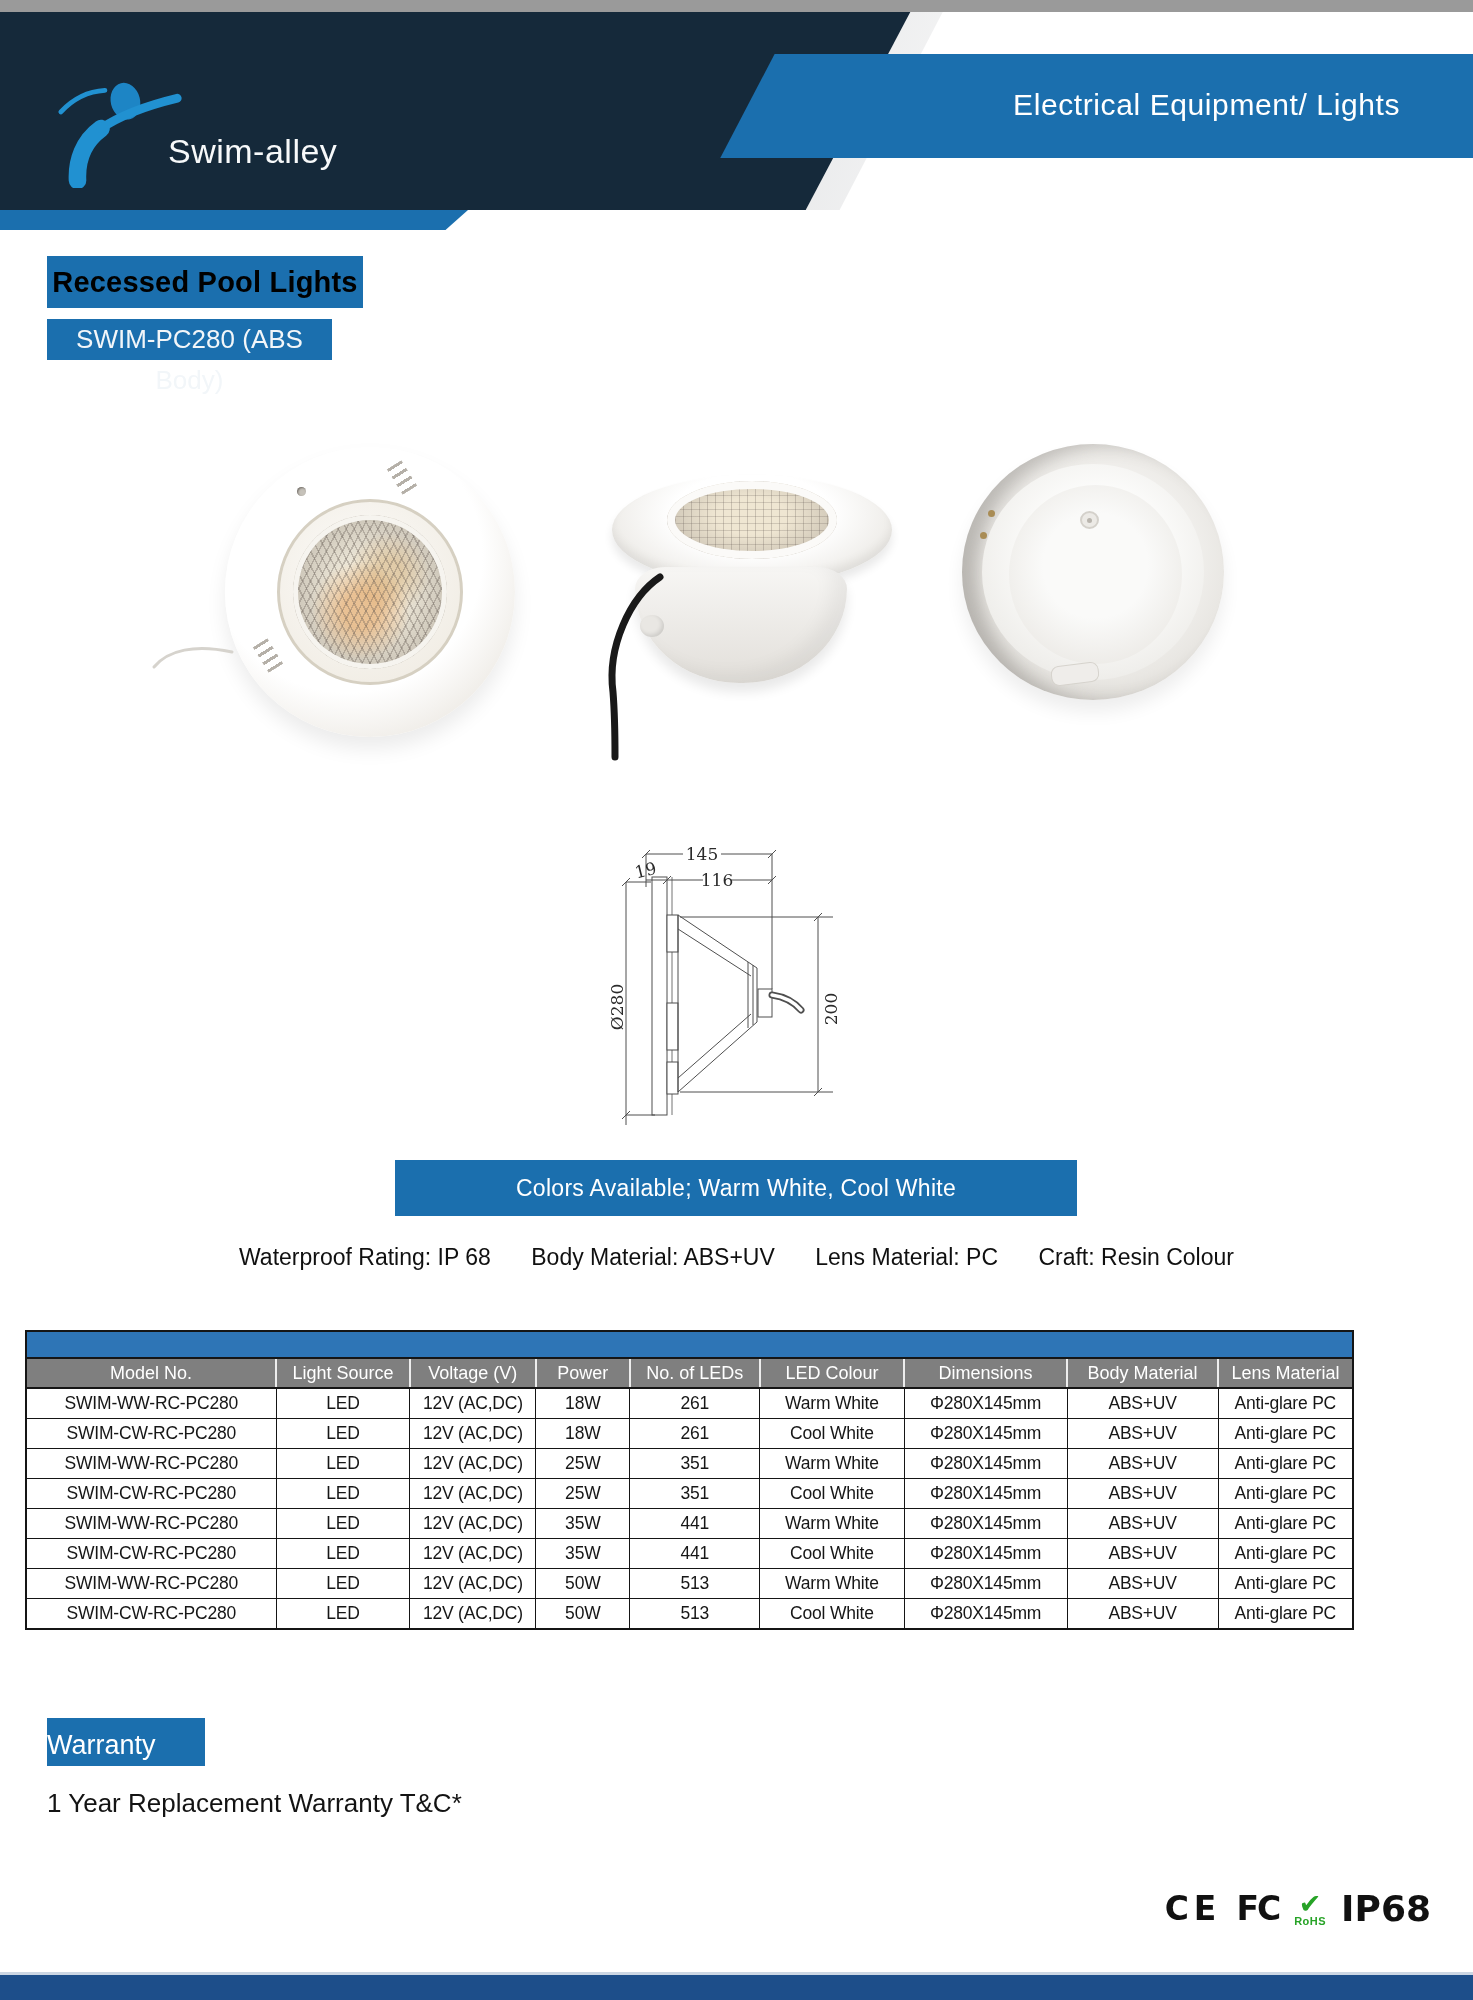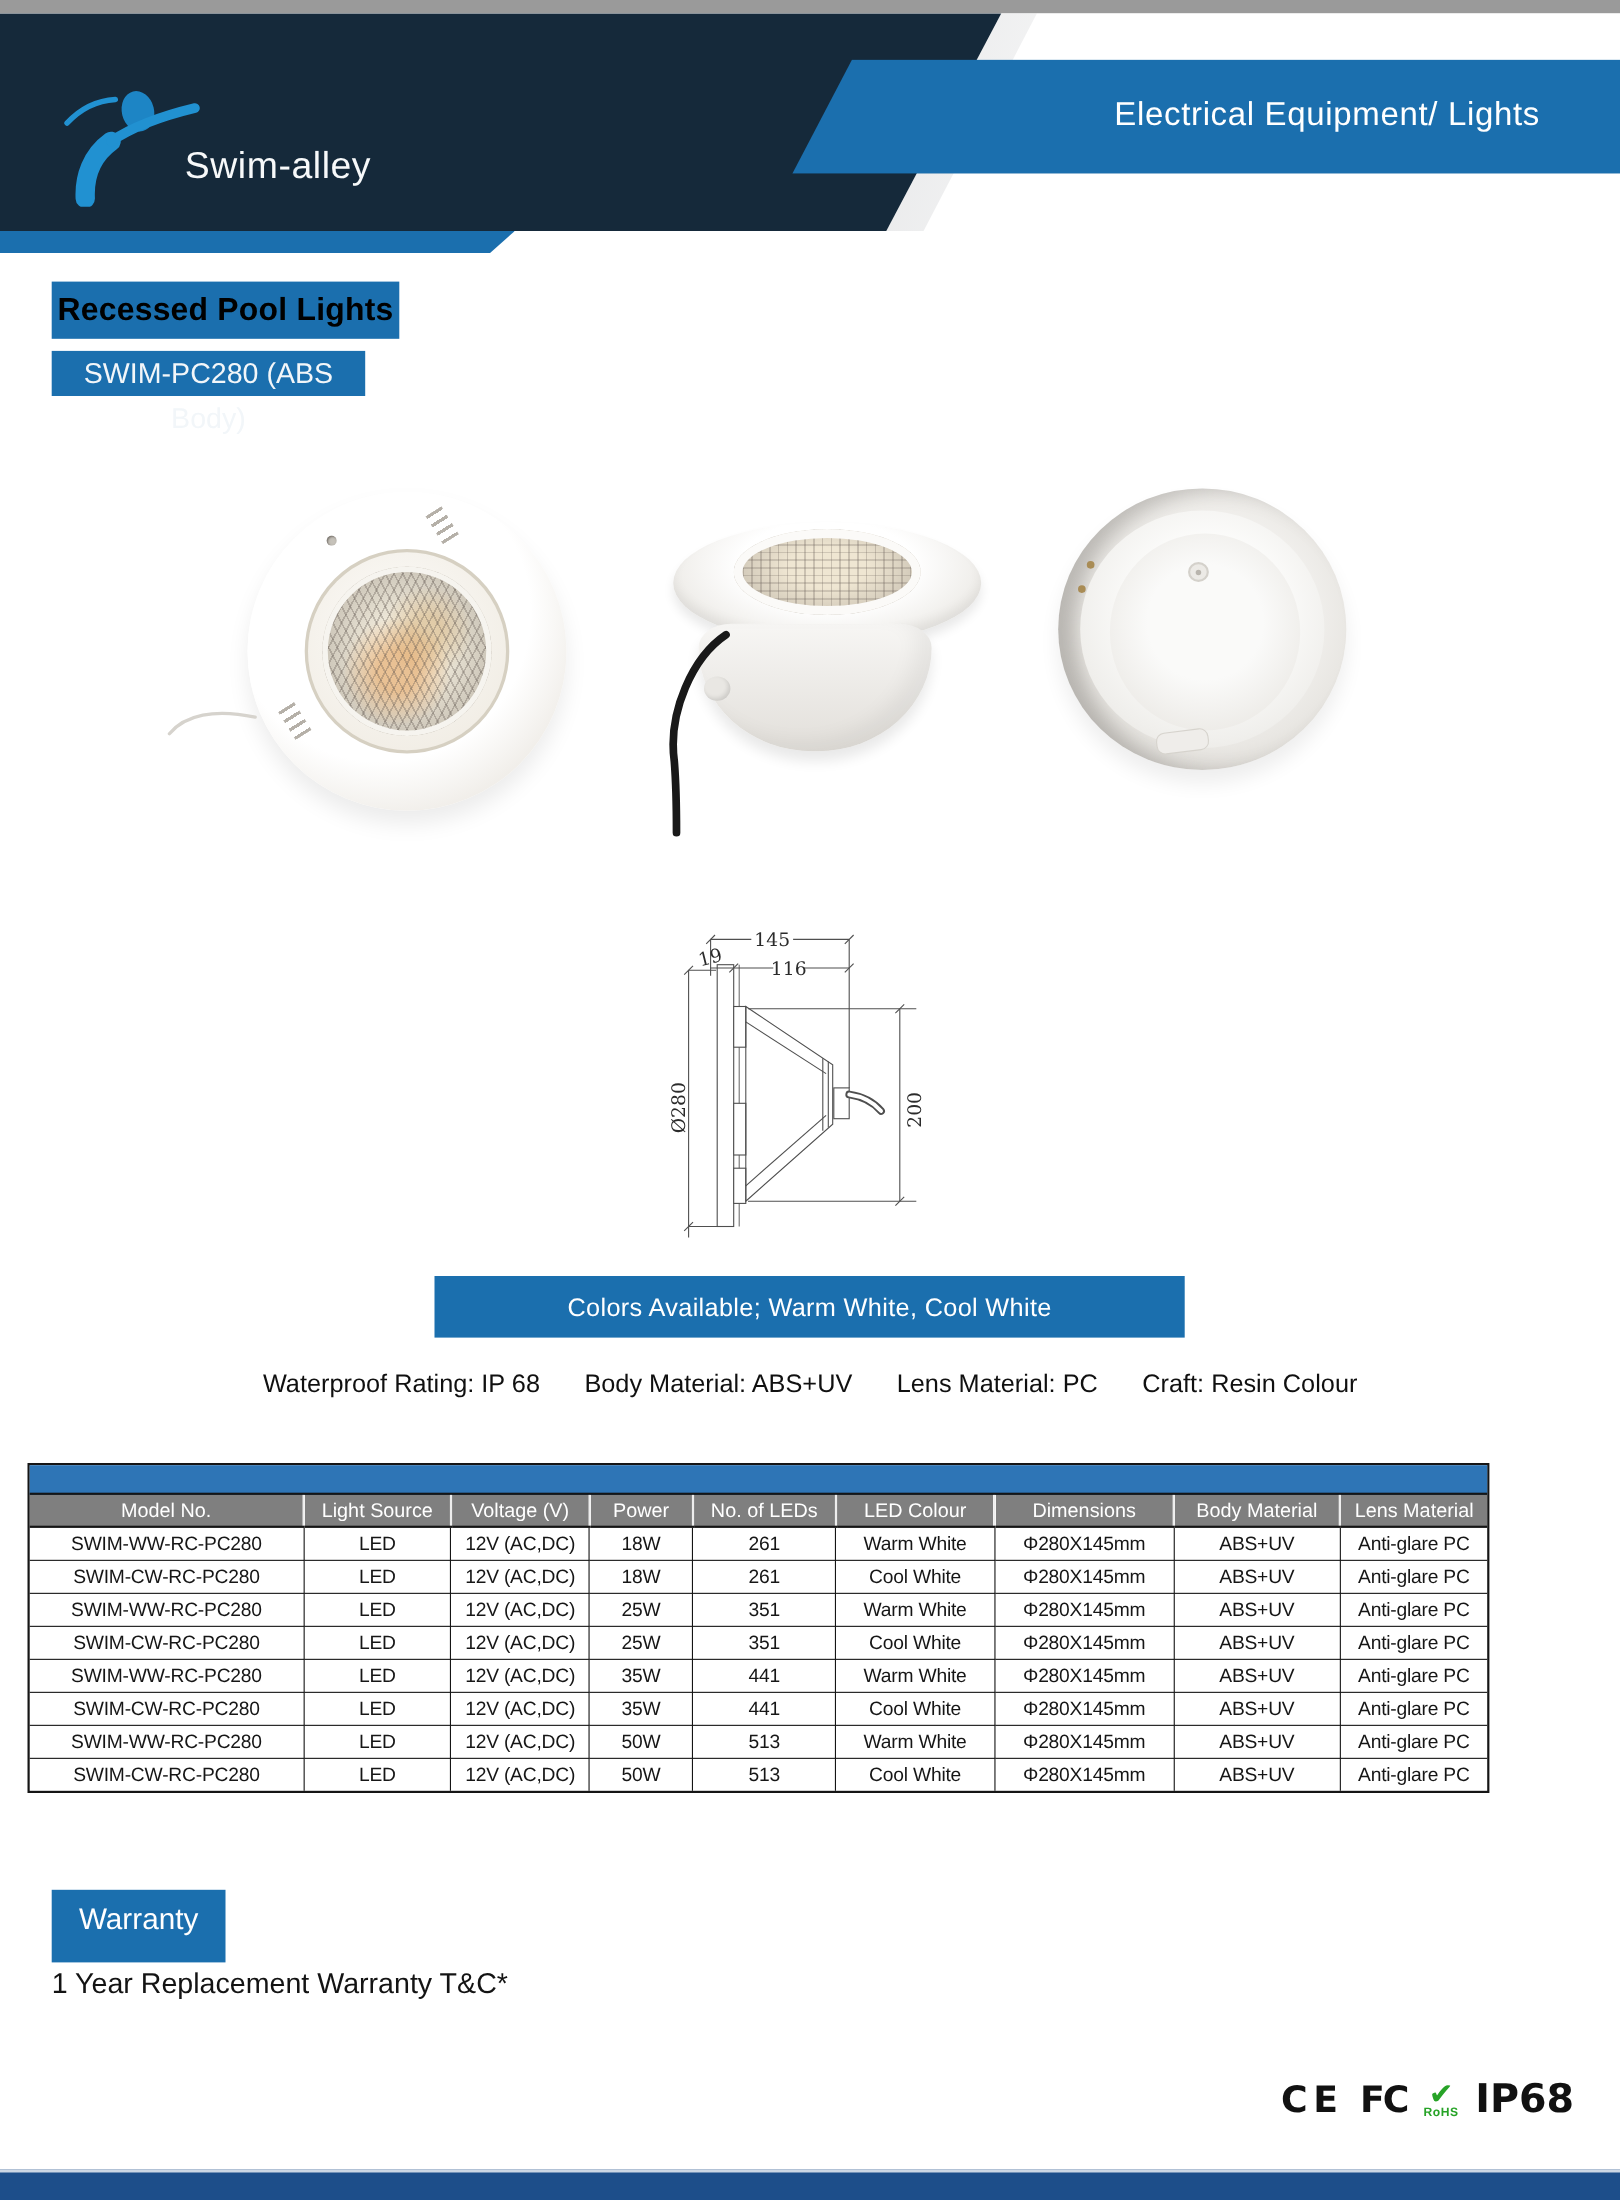--- a/index.html
+++ b/index.html
@@ -100,22 +100,22 @@
   table{width:100%;border-collapse:collapse;table-layout:fixed;}
   th{background:var(--table-header-bg);color:#fff;font-size:18px;font-weight:400;height:29px;
      border-right:2px solid #ededed;border-bottom:2px solid #151515;overflow:hidden;white-space:nowrap;}
   th:last-child{border-right:none;}
   td{height:30px;text-align:center;font-size:17.5px;color:#161616;letter-spacing:-.2px;
      border-right:1.6px solid #151515;border-bottom:1.6px solid #151515;overflow:hidden;white-space:nowrap;}
   td:last-child{border-right:none;}
   tr:last-child td{border-bottom:none;}
 
   
-  .warranty-box{position:absolute;left:47px;top:1706px;width:158px;height:66px;background:var(--accent);
-        color:#fff;font-size:27px;text-align:center;line-height:54px;}
+  .warranty-box{position:absolute;left:47px;top:1706px;width:158px;height:48px;background:var(--accent);
+        color:#fff;font-size:27px;line-height:54px;}
   .warranty-text{position:absolute;left:47px;top:1776px;font-size:26px;color:#131313;}
 
   
   .certs{position:absolute;top:1876px;right:42px;display:flex;align-items:center;gap:15px;color:#111;}
   .ce{font-family:"DejaVu Sans",sans-serif;font-size:33px;font-weight:600;letter-spacing:5px;}
   .fcc{font-family:"DejaVu Sans",sans-serif;font-size:33px;font-weight:700;letter-spacing:-2px;}
   .rohs{display:flex;flex-direction:column;align-items:center;color:var(--rohs-green);line-height:1;}
   .rohs .check{font-size:27px;}
   .rohs .lbl{font-size:11px;font-weight:700;letter-spacing:.5px;margin-top:-2px;}
   .ip68{font-family:"DejaVu Sans",sans-serif;font-size:36px;font-weight:700;}

